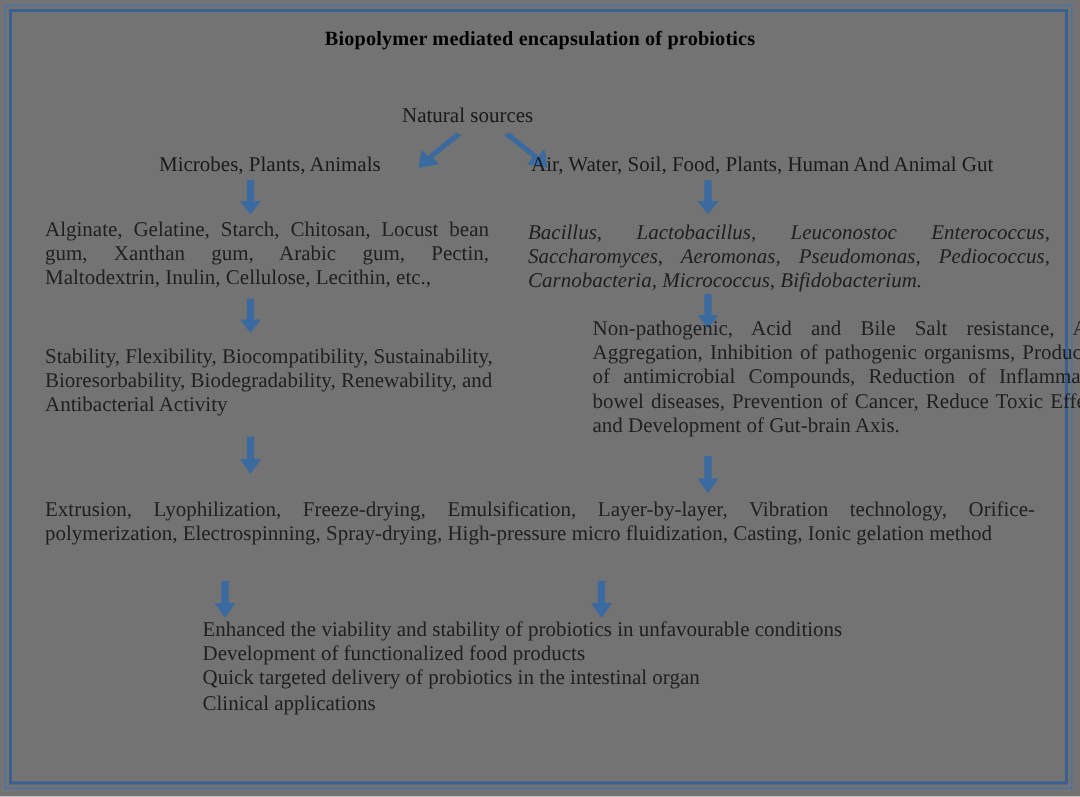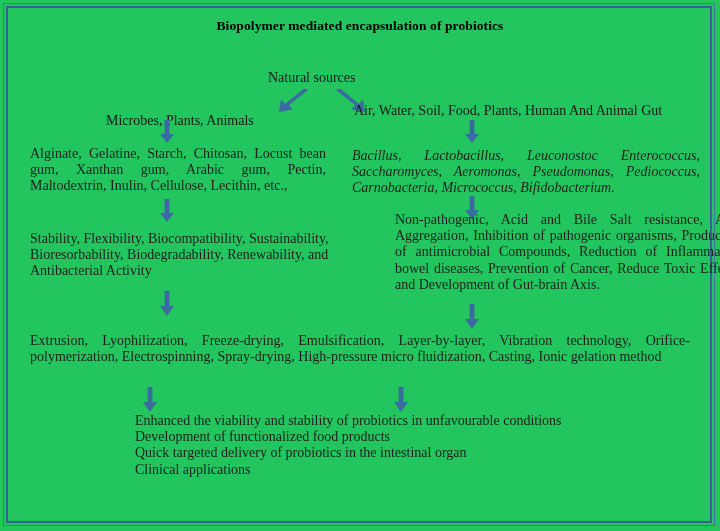--- a/index.html
+++ b/index.html
@@ -4,21 +4,21 @@
 <style>
   html, body {
     margin: 0;
     padding: 0;
     background: #ffffff;
   }
   #page {
     position: relative;
     width: 720px;
     height: 531px;
-    background: #22c55e;
+    background: #737373;
     overflow: hidden;
     font-family: "Liberation Serif", "DejaVu Serif", serif;
     color: #1a1a1a;
   }
   
   .frame-outer {
     position: absolute;
     left: 3px;
     top: 3px;
     width: 712px;
@@ -85,21 +85,21 @@
     <svg width="34" height="26" viewBox="0 0 34 26">
       <path d="M31 2 L12 17 L15.5 21.5 L2 24 L4 11.5 L8 16 L27 0.5 Z" fill="#3a6aa0"></path>
     </svg>
   </span>
   <span class="arrow" style="left:333px; top:88px;">
     <svg width="34" height="26" viewBox="0 0 34 26">
       <path d="M3 2 L22 17 L18.5 21.5 L32 24 L30 11.5 L26 16 L7 0.5 Z" fill="#3a6aa0"></path>
     </svg>
   </span>
 
-  <div class="center-label" style="left:106px; top:113px;">Microbes, Plants, Animals</div>
+  <div class="center-label" style="left:106px; top:103px;">Microbes, Plants, Animals</div>
 
   <span class="arrow" style="left:158px; top:120px;">
     <svg width="18" height="24" viewBox="0 0 18 24">
       <path d="M6.6 0 L11.4 0 L11.4 14 L16 14 L9 23 L2 14 L6.6 14 Z" fill="#3a6aa0"></path>
     </svg>
   </span>
 
   <div class="node" style="left:30px; top:146px; width:296px;">Alginate, Gelatine, Starch, Chitosan, Locust bean gum, Xanthan gum, Arabic gum, Pectin, Maltodextrin, Inulin, Cellulose, Lecithin, etc.,</div>
 
   <span class="arrow" style="left:158px; top:199px;">

